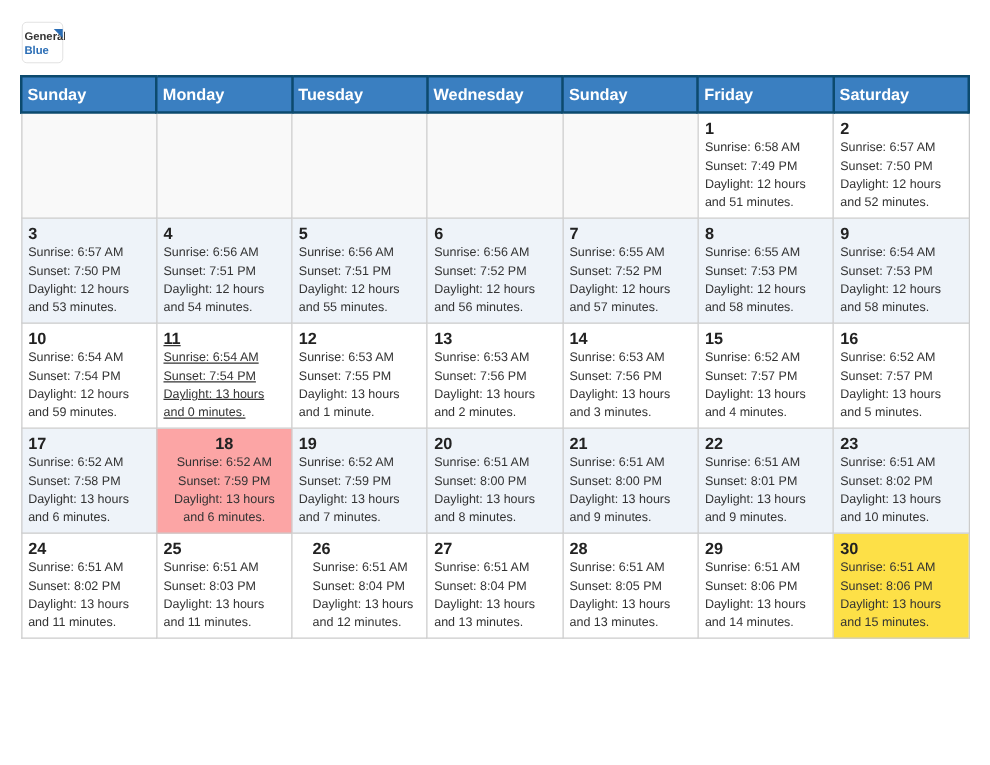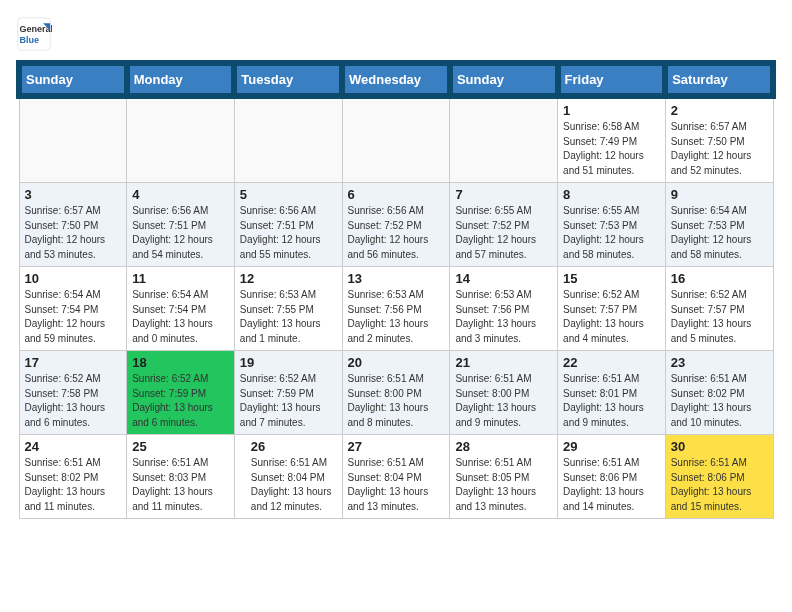--- a/index.html
+++ b/index.html
@@ -50,21 +50,21 @@
       border-collapse: collapse;
       margin-top: 4px;
     }
     .calendar th {
       background: #3a7fc1;
       color: #fff;
       font-size: 13px;
       font-weight: bold;
       padding: 6px 4px;
       text-align: left;
-      border: 6px solid #0c4a6e;
+      border: 2px solid #0c4a6e;
     }
     .calendar td {
       vertical-align: top;
       border: 1px solid #ccc;
       padding: 4px 5px;
       font-size: 10px;
       color: #333;
       height: 82px;
       width: 108px;
     }
@@ -168,21 +168,21 @@
         <td style="background: rgb(238, 243, 249);">
           <span class="day-number">9</span>
           <div class="day-info">Sunrise: 6:54 AM<br>Sunset: 7:53 PM<br>Daylight: 12 hours and 58 minutes.</div>
         </td>
       </tr>
       <tr>
         <td style="background: rgb(255, 255, 255);">
           <span class="day-number">10</span>
           <div class="day-info">Sunrise: 6:54 AM<br>Sunset: 7:54 PM<br>Daylight: 12 hours and 59 minutes.</div>
         </td>
-        <td style="background: rgb(255, 255, 255);">
+        <td style="background: rgb(255, 255, 255); text-decoration: underline;">
           <span class="day-number">11</span>
           <div class="day-info">Sunrise: 6:54 AM<br>Sunset: 7:54 PM<br>Daylight: 13 hours and 0 minutes.</div>
         </td>
         <td style="background: rgb(255, 255, 255);">
           <span class="day-number">12</span>
           <div class="day-info">Sunrise: 6:53 AM<br>Sunset: 7:55 PM<br>Daylight: 13 hours and 1 minute.</div>
         </td>
         <td style="background: rgb(255, 255, 255);">
           <span class="day-number">13</span>
           <div class="day-info">Sunrise: 6:53 AM<br>Sunset: 7:56 PM<br>Daylight: 13 hours and 2 minutes.</div>
@@ -198,21 +198,21 @@
         <td style="background: rgb(255, 255, 255);">
           <span class="day-number">16</span>
           <div class="day-info">Sunrise: 6:52 AM<br>Sunset: 7:57 PM<br>Daylight: 13 hours and 5 minutes.</div>
         </td>
       </tr>
       <tr>
         <td style="background: rgb(238, 243, 249);">
           <span class="day-number">17</span>
           <div class="day-info">Sunrise: 6:52 AM<br>Sunset: 7:58 PM<br>Daylight: 13 hours and 6 minutes.</div>
         </td>
-        <td style="background: #22c55e;">
+        <td style="background: #fca5a5; text-align: center;">
           <span class="day-number">18</span>
           <div class="day-info">Sunrise: 6:52 AM<br>Sunset: 7:59 PM<br>Daylight: 13 hours and 6 minutes.</div>
         </td>
         <td style="background: rgb(238, 243, 249);">
           <span class="day-number">19</span>
           <div class="day-info">Sunrise: 6:52 AM<br>Sunset: 7:59 PM<br>Daylight: 13 hours and 7 minutes.</div>
         </td>
         <td style="background: rgb(238, 243, 249);">
           <span class="day-number">20</span>
           <div class="day-info">Sunrise: 6:51 AM<br>Sunset: 8:00 PM<br>Daylight: 13 hours and 8 minutes.</div>

